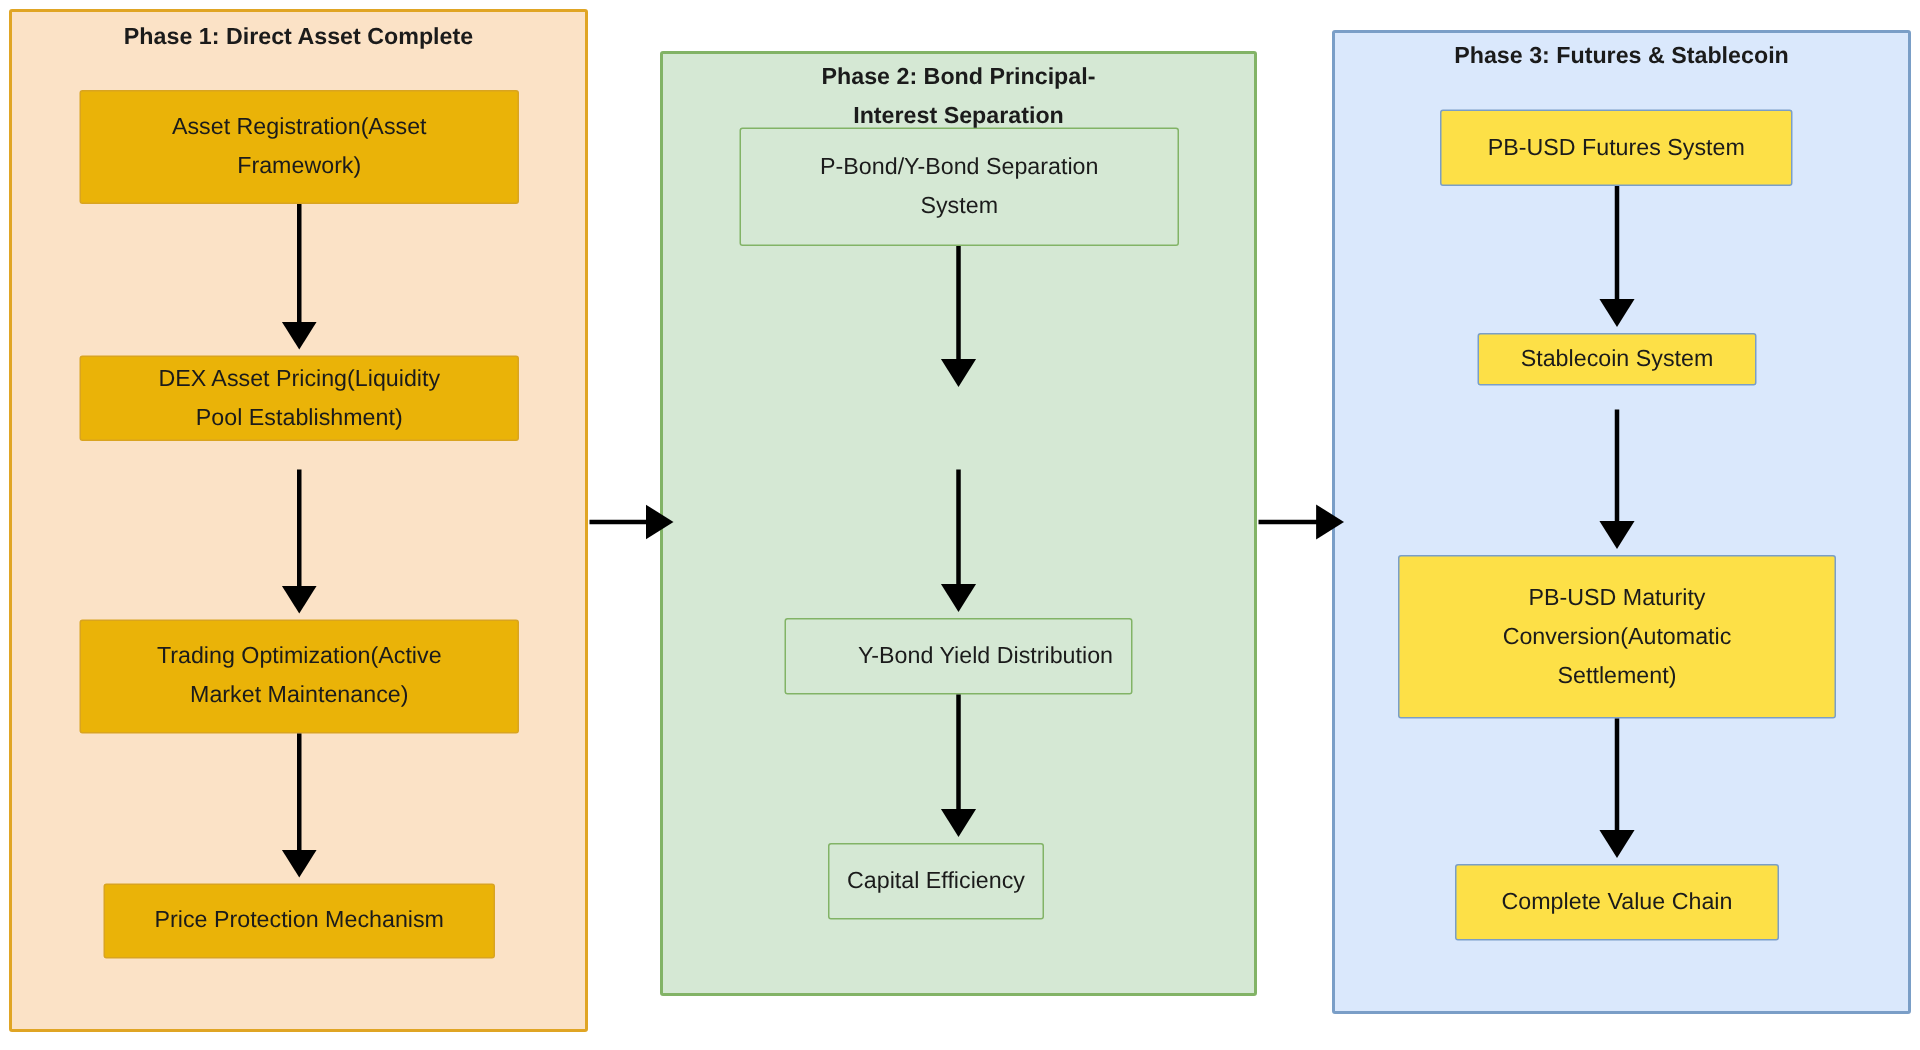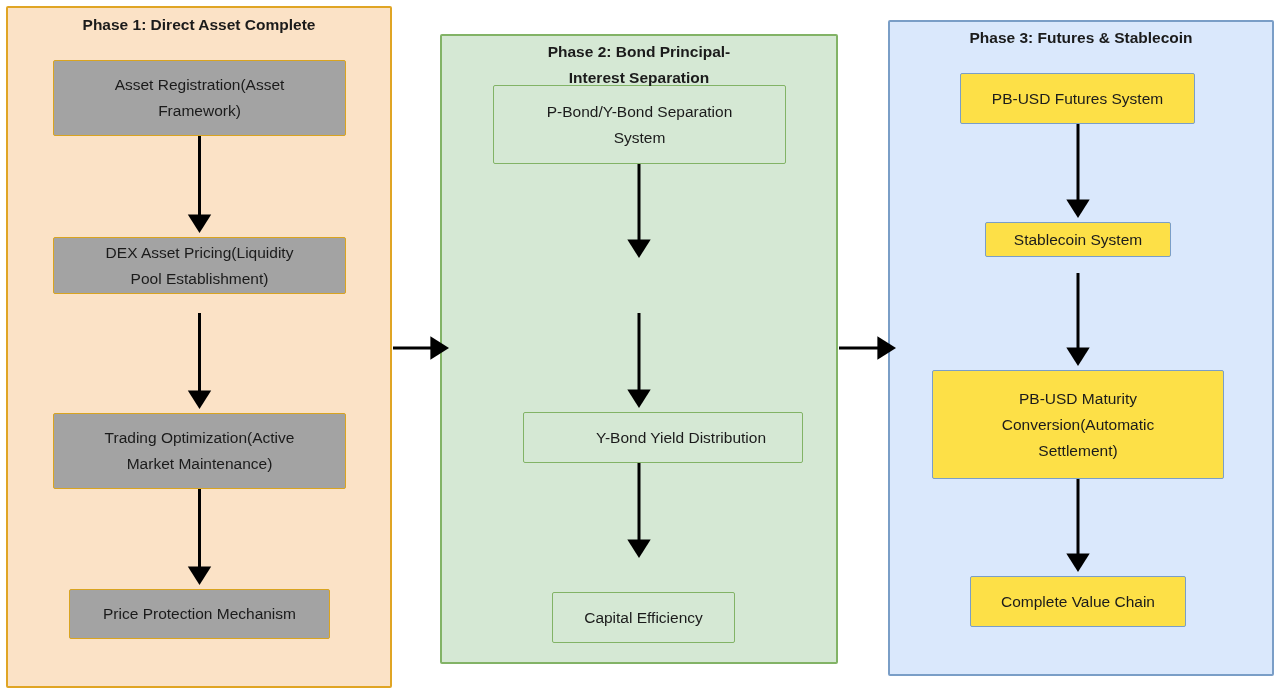--- a/index.html
+++ b/index.html
@@ -54,21 +54,21 @@
     font-size: 15.5px;
     line-height: 26px;
     color: #1b1b1b;
     white-space: pre-line;
     padding: 2px 8px;
     z-index: 2;
   }
 
   
   .p1 { background: #fbe2c6; border-color: #e0a524; }
-  .p1-node { background: #a3a3a3; border-color: #d9a420; }
+  .p1-node { background: #eab308; border-color: #d9a420; }
 
   
   .p2 { background: #d5e8d4; border-color: #82b366; }
   .p2-node { background: #d5e8d4; border-color: #82b366; }
 
   
   .p3 { background: #dae8fc; border-color: #7a9ec7; }
   .p3-node { background: #fde047; border-color: #7a9ec7; }
 
   .arrow-layer {
@@ -100,23 +100,23 @@
   <div class="node p1-node" style="left:69px; top:589px; width:261px; height:50px;text-align:center;">Price Protection Mechanism</div>
 
   <div class="phase p2" style="left:440px; top:34px; width:398px; height:630px;"></div>
   <div class="phase-title" style="left:440px; width:398px; top:39px;">Phase 2: Bond Principal-
 Interest Separation</div>
 
   <div class="node p2-node" style="left:493px; top:85px; width:293px; height:79px;">P-Bond/Y-Bond Separation
 System</div>
 
 
-  <div class="node p2-node" style="left:523px; top:412px; width:280px; height:51px;padding-left:44px;">Y-Bond Yield Distribution</div>
+  <div class="node p2-node" style="left:523px; top:412px; width:232px; height:51px;padding-left:44px;">Y-Bond Yield Distribution</div>
 
-  <div class="node p2-node" style="left:552px; top:562px; width:183px; height:51px;margin-top:30px;">Capital Efficiency</div>
+  <div class="node p2-node" style="left:552px; top:562px; width:144px; height:51px;">Capital Efficiency</div>
 
   <div class="phase p3" style="left:888px; top:20px; width:386px; height:656px;"></div>
   <div class="phase-title" style="left:888px; width:386px; top:25px;">Phase 3: Futures &amp; Stablecoin</div>
 
   <div class="node p3-node" style="left:960px; top:73px; width:235px; height:51px;">PB-USD Futures System</div>
 
   <div class="node p3-node" style="left:985px; top:222px; width:186px; height:35px;">Stablecoin System</div>
 
   <div class="node p3-node" style="left:932px; top:370px; width:292px; height:109px;">PB-USD Maturity
 Conversion(Automatic

